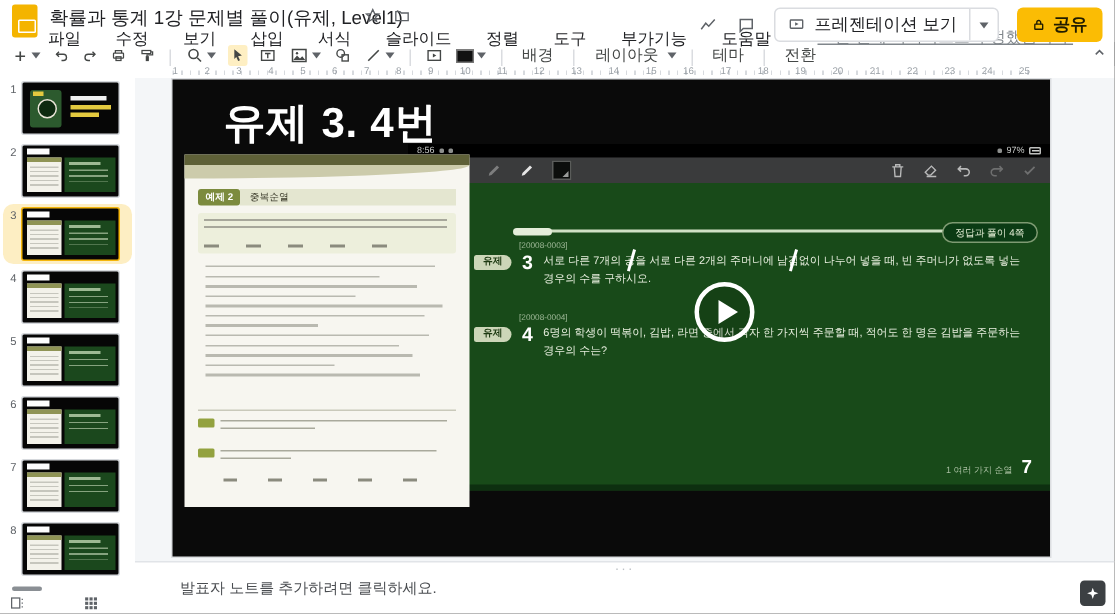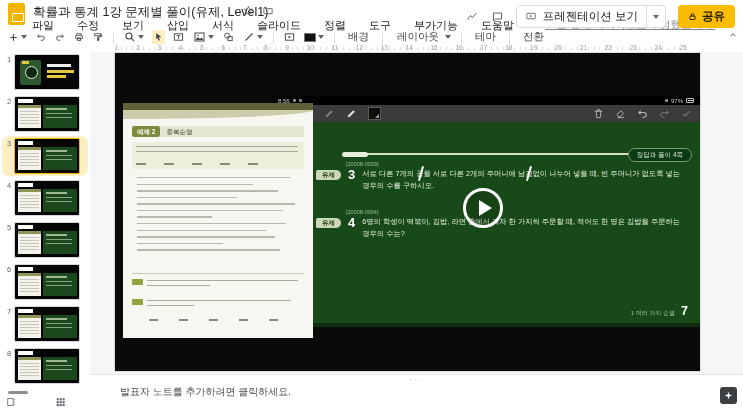--- a/index.html
+++ b/index.html
@@ -393,20 +393,21 @@
           <rect x="17" y="10" width="5" height="5"></rect>
           <rect x="3" y="17" width="5" height="5"></rect>
           <rect x="10" y="17" width="5" height="5"></rect>
           <rect x="17" y="17" width="5" height="5"></rect>
         </svg>
     </div>
   </div>
 
   <div class="canvas">
     <div class="slide">
+      <div class="slide-title">유제 3. 4번</div>
 
       <div class="worksheet">
         <div class="ws-topband"></div>
         <div class="ws-curve"></div>
         <div class="ws-ex-row">
           <span class="ws-badge">예제 2</span>
           <span class="ws-extitle">중복순열</span>
         </div>
         <div class="ws-problem"></div>
         <div class="ws-sol">

